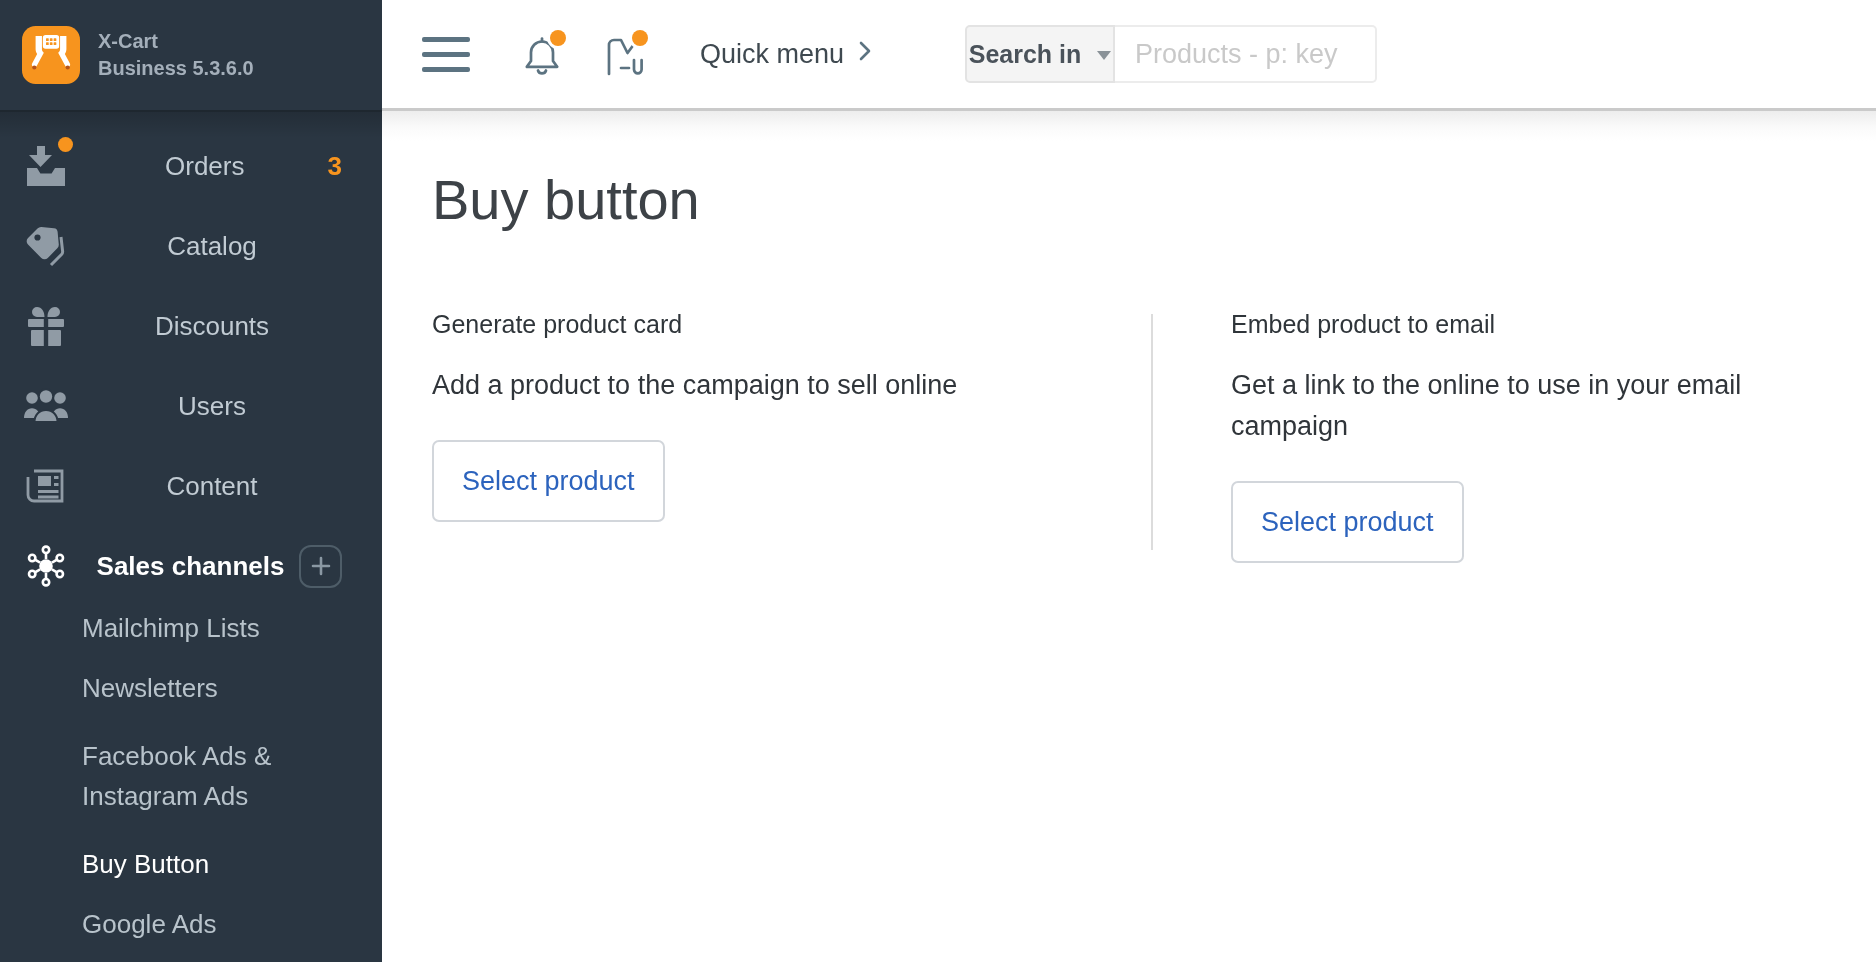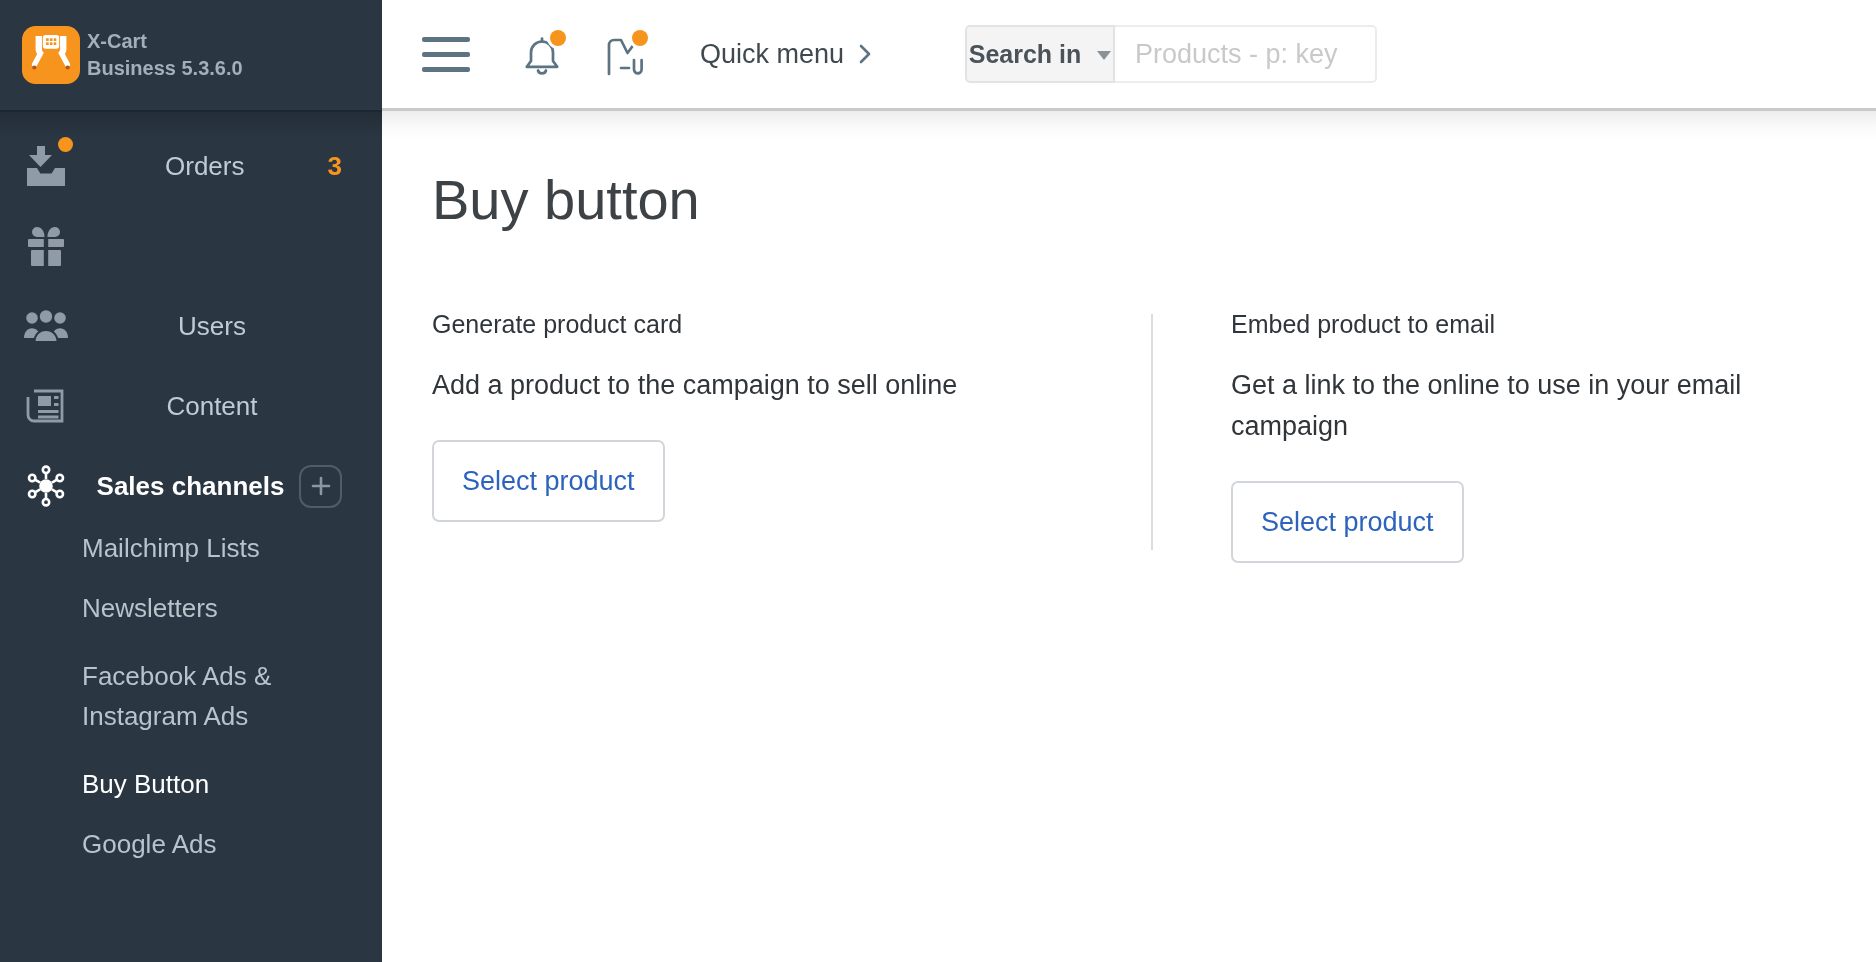--- a/index.html
+++ b/index.html
@@ -6,21 +6,21 @@
   html,body { width:1876px; height:962px; overflow:hidden; }
   body { font-family:"Liberation Sans", sans-serif; background:#ffffff; }
 
   .app { display:flex; width:1876px; height:962px; }
 
   
   .sidebar { width:382px; flex-shrink:0; background:#2a3642; display:flex; flex-direction:column; }
   .sidebar-header { height:112px; display:flex; align-items:center; padding-left:22px;
                     border-bottom:2px solid rgba(0,0,0,.28); flex-shrink:0; }
   .logo-box { width:58px; height:58px; flex-shrink:0; }
-  .brand { margin-left:7px; color:#a4afba; font-size:20px; font-weight:700; line-height:27px; }
+  .brand { margin-left:18px; color:#a4afba; font-size:20px; font-weight:700; line-height:27px; }
 
   .nav { padding-top:14px; background:linear-gradient(180deg, rgba(0,0,0,.16) 0, rgba(0,0,0,0) 26px); }
   .nav-item { height:80px; display:flex; align-items:center; padding:0 40px 0 22px;
               color:#c1cbd3; font-size:26px; cursor:pointer;text-align:center; }
   .nav-ico { width:48px; margin-right:12px; display:flex; justify-content:center; position:relative; flex-shrink:0; }
   .nav-label { flex:1; }
   .nav-item.emph .nav-label { color:#ffffff; font-weight:700; }
   .nav-badge { color:#f7941e; font-weight:700; font-size:26px; }
   .notif-dot { position:absolute; top:-7px; right:-3px; width:15px; height:15px; border-radius:50%;
                background:#f7941e; }
@@ -40,21 +40,21 @@
   .topbar { height:111px; background:#ffffff; border-bottom:3px solid #cacaca;
             display:flex; align-items:center; flex-shrink:0; }
   .hamburger { margin-left:40px; width:48px; display:flex; flex-direction:column; gap:10px;
                background:none; border:none; cursor:pointer; padding:0; }
   .hamburger span { display:block; height:5px; border-radius:2px; background:#5c7381; }
   .icon-btn { position:relative; background:none; border:none; cursor:pointer; padding:0; display:flex; }
   .icon-btn.bell { margin-left:52px; }
   .icon-btn.stats { margin-left:40px; }
   .top-dot { position:absolute; top:-2px; right:-4px; width:16px; height:16px; border-radius:50%;
              background:#f7941e; box-shadow:0 0 0 3px #fff; }
-  .quick-menu { margin-left:56px; display:flex; align-items:center; gap:14px; background:none; border:none;
+  .quick-menu { margin-left:56px; display:flex; align-items:flex-start; gap:14px; background:none; border:none;
                 cursor:pointer; font-family:inherit; font-size:27px; color:#3f4950; }
   .search-group { margin-left:auto; margin-right:499px; display:flex; height:58px; }
   .search-scope { width:150px; background:#f4f4f4; border:2px solid #e3e3e3; border-radius:5px 0 0 5px;
                   display:flex; align-items:center; justify-content:center; gap:16px; cursor:pointer;
                   font-family:inherit; font-size:25px; font-weight:700; color:#4a525a; }
   .caret-down { width:0; height:0; border-left:7px solid transparent; border-right:7px solid transparent;
                 border-top:9px solid #8a9298; margin-top:3px; }
   .search-input { width:262px; border:2px solid #ececec; border-left:none; border-radius:0 5px 5px 0;
                   font-family:inherit; font-size:27px; color:#444; padding:0 20px; outline:none; }
   .search-input::placeholder { color:#c9c9c9; }
@@ -113,33 +113,44 @@
           <svg width="46" height="44" viewBox="0 0 46 44" fill="#909ba5">
             <path d="M14 2 h8 v9 h7 L17.5 23 6 11 h8 z"></path>
             <path d="M4 24 h10 l3.4 5.5 h11.2 L32 24 h10 v18 H4 z"></path>
           </svg>
           <span class="notif-dot"></span>
         </span>
         <span class="nav-label">Orders</span>
         <span class="nav-badge">3</span>
       </div>
 
+      <div class="nav-item">
+        <span class="nav-ico">
+          <svg width="46" height="46" viewBox="0 0 46 46">
+            <path d="M28 42 l10.5-10.5 a4 4 0 0 0 1.1-3.4 L38 14" fill="none" stroke="#909ba5" stroke-width="3"></path>
+            <path d="M5 15 L14.5 5.5 a5 5 0 0 1 3.9-1.5 l12.6 1.2 a4 4 0 0 1 3.6 3.6 l1.2 12.6 a5 5 0 0 1-1.5 3.9 L24.8 35 a4.6 4.6 0 0 1-6.5 0 L5 21.5 a4.6 4.6 0 0 1 0-6.5z" fill="#909ba5"></path>
+            <circle cx="14.5" cy="14.5" r="3.1" fill="#2a3642"></circle>
+          </svg>
+        </span>
+        <span class="nav-label">Catalog</span>
+      </div>
 
       <div class="nav-item">
         <span class="nav-ico">
           <svg width="44" height="44" viewBox="0 0 44 44">
             <g fill="#909ba5">
               <path d="M13 3 a5 5 0 0 0 0 10 h7.5 C20.5 7.5 17.8 3 13 3z M31 3 a5 5 0 0 1 0 10 h-7.5 C23.5 7.5 26.2 3 31 3z"></path>
               <rect x="4" y="15" width="36" height="8" rx="1"></rect>
               <rect x="7" y="26" width="30" height="16" rx="1"></rect>
             </g>
             <rect x="19.8" y="15" width="4.4" height="27" fill="#2a3642"></rect>
             <rect x="4" y="23.4" width="36" height="2.6" fill="#2a3642"></rect>
           </svg>
         </span>
+        <span class="nav-label">Discounts</span>
       </div>
 
       <div class="nav-item">
         <span class="nav-ico">
           <svg width="48" height="42" viewBox="0 0 48 42" fill="#909ba5">
             <circle cx="10" cy="13" r="5.8"></circle>
             <circle cx="38" cy="13" r="5.8"></circle>
             <path d="M2 33 c0-6 3.4-9.8 8-9.8 s8 3.8 8 9.8 z"></path>
             <path d="M30 33 c0-6 3.4-9.8 8-9.8 s8 3.8 8 9.8 z"></path>
             <circle cx="24" cy="11.5" r="7.2" stroke="#2a3642" stroke-width="2"></circle>

